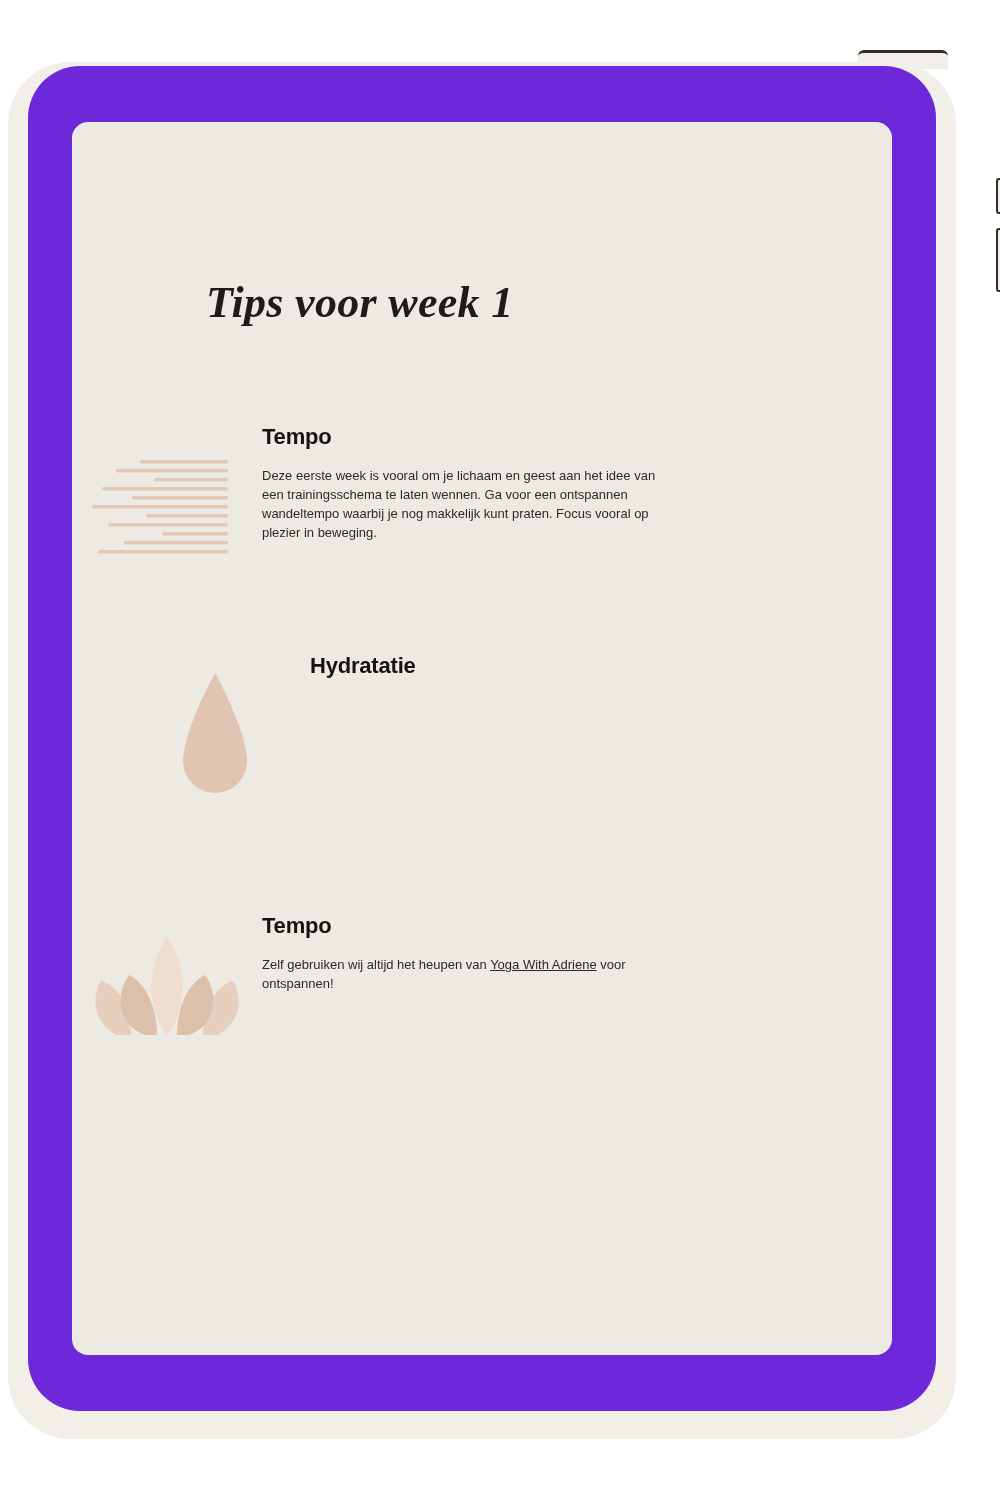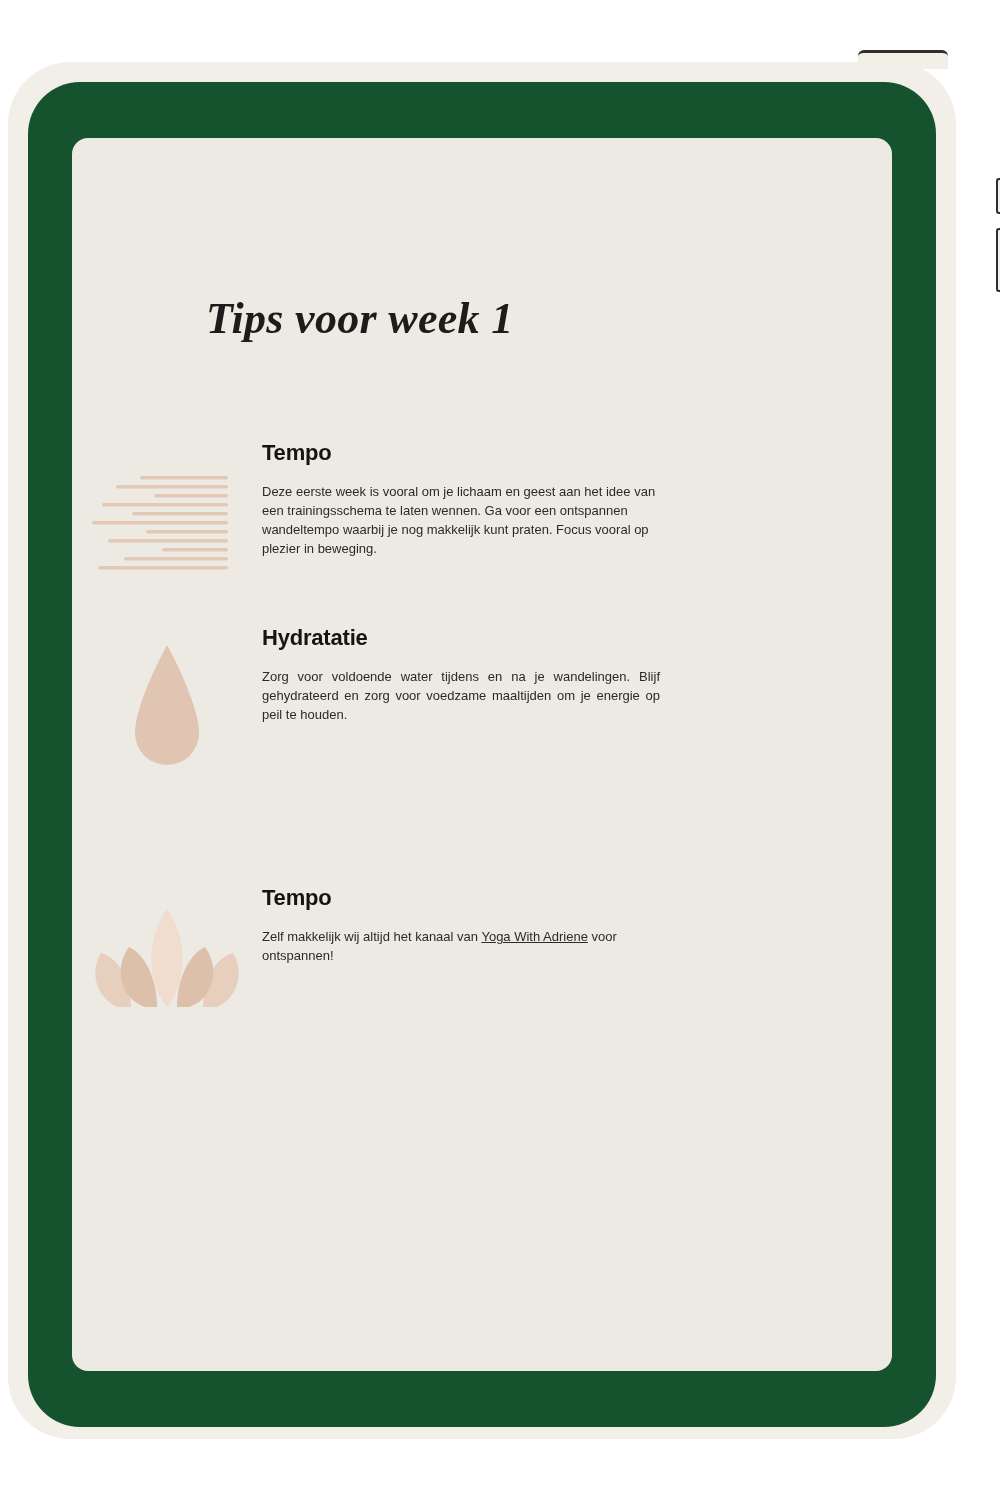--- a/index.html
+++ b/index.html
@@ -27,24 +27,24 @@
     top: 62px;
     width: 948px;
     height: 1377px;
     background: #f2efe9;
     border-radius: 62px;
   }
 
   .tablet-body {
     position: absolute;
     left: 20px;
-    top: 20px;
+    top: 4px;
     width: 908px;
     height: 1345px;
-    background: #14532d;
+    background: #6d28d9;
     border-radius: 52px;
   }
 
   .tablet-screen {
     position: absolute;
     left: 44px;
     top: 56px;
     width: 820px;
     height: 1233px;
     background: #edeae4;
@@ -138,21 +138,21 @@
   .tip-body.justify { text-align: justify; }
   .tip-body + .tip-body { margin-top: 22px; }
 
   .tip-link {
     color: #2c2a27;
     text-decoration: underline;
   }
 
   
   .tip-tempo { margin-top: 0; }
-  .tip-hydratatie { margin-top: 44px; }
+  .tip-hydratatie { margin-top: 88px; padding-left: 48px; }
   .tip-rekken { margin-top: 102px; }
 
   
   .icon-speed { margin-top: 36px; }
   .icon-drop { margin-top: 18px; }
   .icon-lotus { margin-top: 20px; }
 </style>
 </head>
 <body>
 
@@ -197,41 +197,40 @@
             </div>
 
             <div class="tip tip-hydratatie">
               <div class="tip-icon icon-drop">
                 <svg width="96" height="140" viewBox="0 0 96 140" aria-hidden="true">
                   <path d="M48 4 C48 4 16 62 16 92 a32 32 0 0 0 64 0 C80 62 48 4 48 4 Z" fill="#e0c5b2"></path>
                 </svg>
               </div>
               <div class="tip-text">
                 <h2 class="tip-heading">Hydratatie</h2>
-                <p class="tip-body justify">Zorg voor voldoende water tijdens en na je wandelingen. Blijf gehydrateerd en zorg voor voedzame maaltijden om je energie op peil te houden.</p>
               </div>
             </div>
 
             <div class="tip tip-rekken">
               <div class="tip-icon icon-lotus">
                 <svg width="160" height="120" viewBox="0 0 160 120" aria-hidden="true">
                   <g fill="#e6cfbd">
                     <path d="M30 104 C6 92 4 66 14 50 C34 56 44 80 44 104 Z"></path>
                     <path d="M130 104 C154 92 156 66 146 50 C126 56 116 80 116 104 Z"></path>
                   </g>
                   <g fill="#dcc0aa">
                     <path d="M58 104 C34 96 26 66 42 44 C62 54 70 82 70 104 Z"></path>
                     <path d="M102 104 C126 96 134 66 118 44 C98 54 90 82 90 104 Z"></path>
                   </g>
                   <path d="M80 6 C60 34 58 76 80 104 C102 76 100 34 80 6 Z" fill="#f0ddcd"></path>
                 </svg>
               </div>
               <div class="tip-text">
                 <h2 class="tip-heading">Tempo</h2>
-                <p class="tip-body"><span>Zelf makkelijk wij altijd het kanaal van </span><a href="#" class="tip-link">Yoga With Adriene</a><span> voor ontspannen!</span></p>
+                <p class="tip-body"><span>Zelf gebruiken wij altijd het heupen van </span><a href="#" class="tip-link">Yoga With Adriene</a><span> voor ontspannen!</span></p>
               </div>
             </div>
 
           </div>
         </div>
 
       </div>
     </div>
   </div>
 </div>

